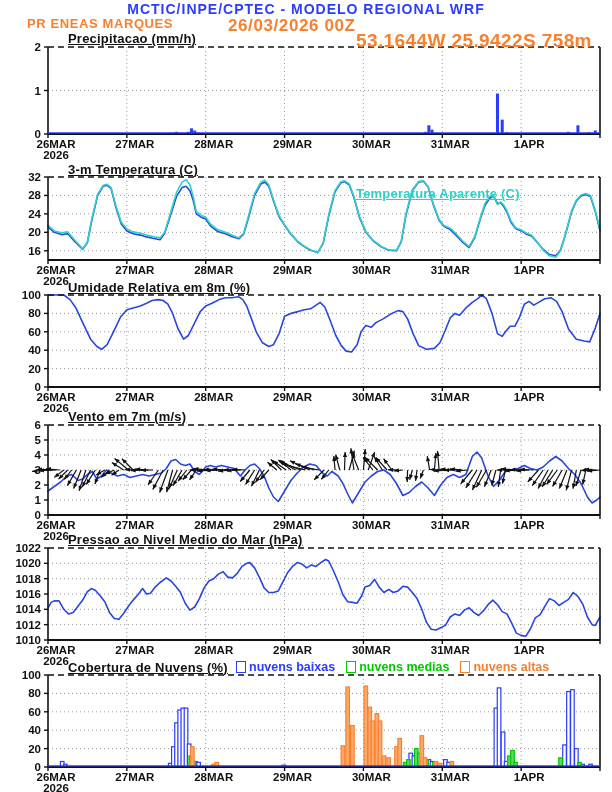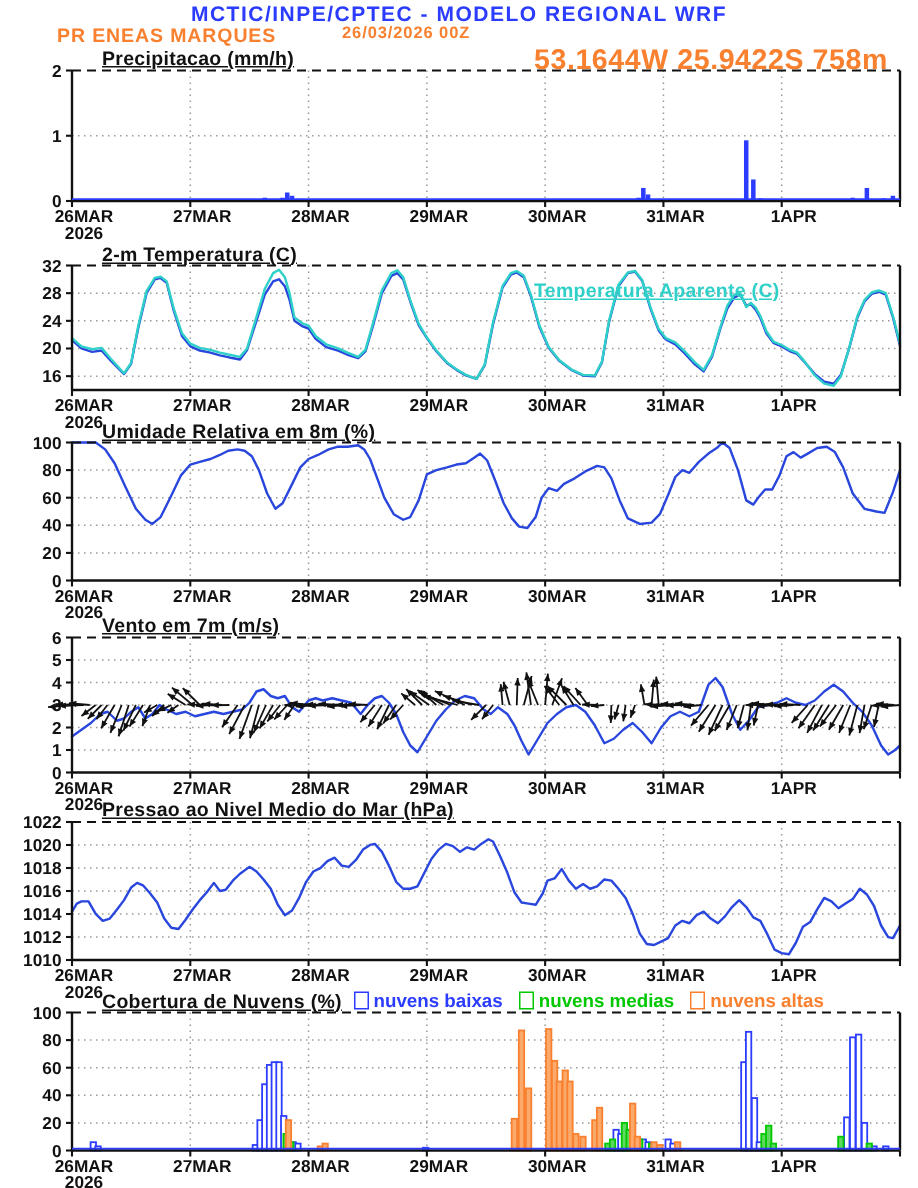--- a/index.html
+++ b/index.html
@@ -1,22 +1,22 @@
 <!DOCTYPE html>
 <html><head>
 <meta charset="utf-8">
 <style>
   html,body{margin:0;padding:0;background:#fff;}
   #stage{position:relative;width:612px;height:792px;background:#fff;overflow:hidden;
          font-family:"Liberation Sans",sans-serif;}
   #chart-svg{position:absolute;left:0;top:0;}
   .ovl{position:absolute;white-space:nowrap;font-weight:bold;color:#111;}
   .hdr1{left:0;top:1px;width:612px;text-align:center;font-size:14px;letter-spacing:1px;}
-  .hdr-station{left:38px;top:16px;font-size:13px;letter-spacing:.6px;}
-  .hdr-run{left:228px;top:16px;font-size:11px;letter-spacing:.6px;}
+  .hdr-station{left:27px;top:16px;font-size:13px;letter-spacing:.6px;}
+  .hdr-run{left:228px;top:16px;font-size:17px;letter-spacing:.6px;}
   .loc{left:356px;top:30px;font-size:19px;letter-spacing:.4px;}
   .ptitle{font-size:13px;letter-spacing:.2px;text-decoration:underline;}
   .legend-cyan{left:356px;top:162px;font-size:13px;}
   .cloud-legend{left:236px;top:660px;display:flex;align-items:center;gap:11px;font-size:12.5px;}
   .cl-item{display:flex;align-items:center;gap:3px;}
   .swatch{display:inline-block;width:8px;height:10px;background:#fff;border-width:1.6px;border-style:solid;}
   text{font-family:"Liberation Sans",sans-serif;font-weight:bold;fill:#111;}
 </style>
 </head>
 <body>
@@ -612,21 +612,21 @@
         <text x="56" y="792" font-size="11.5" text-anchor="middle">2026</text>
       </g>
     </svg>
 
   <div class="ovl hdr1" style="color:#2b3cff;">MCTIC/INPE/CPTEC - MODELO REGIONAL WRF</div>
   <div class="ovl hdr-station" style="color:#f8802f;">PR ENEAS MARQUES</div>
   <div class="ovl hdr-run" style="color:#f8802f;">26/03/2026 00Z</div>
   <div class="ovl loc" style="color:#f8802f;">53.1644W 25.9422S 758m</div>
 
   <div class="ovl ptitle" style="left:68px;top:31px;">Precipitacao (mm/h)</div>
-  <div class="ovl ptitle" style="left:68px;top:162px;">2-m Temperatura (C)</div>
+  <div class="ovl ptitle" style="left:68px;top:162px;">3-m Temperatura (C)</div>
   <div class="ovl ptitle legend-cyan" style="color:#2fd0c8;margin-top:24px;">Temperatura Aparente (C)</div>
   <div class="ovl ptitle" style="left:68px;top:280px;">Umidade Relativa em 8m (%)</div>
   <div class="ovl ptitle" style="left:68px;top:409px;">Vento em 7m (m/s)</div>
   <div class="ovl ptitle" style="left:68px;top:532px;">Pressao ao Nivel Medio do Mar (hPa)</div>
   <div class="ovl ptitle" style="left:68px;top:660px;">Cobertura de Nuvens (%)</div>
 
   <div class="ovl cloud-legend">
     <span class="cl-item">
       <span class="swatch" style="border-color:#2b3cff;"></span>
       <span style="color:#2b3cff;">nuvens baixas</span>

